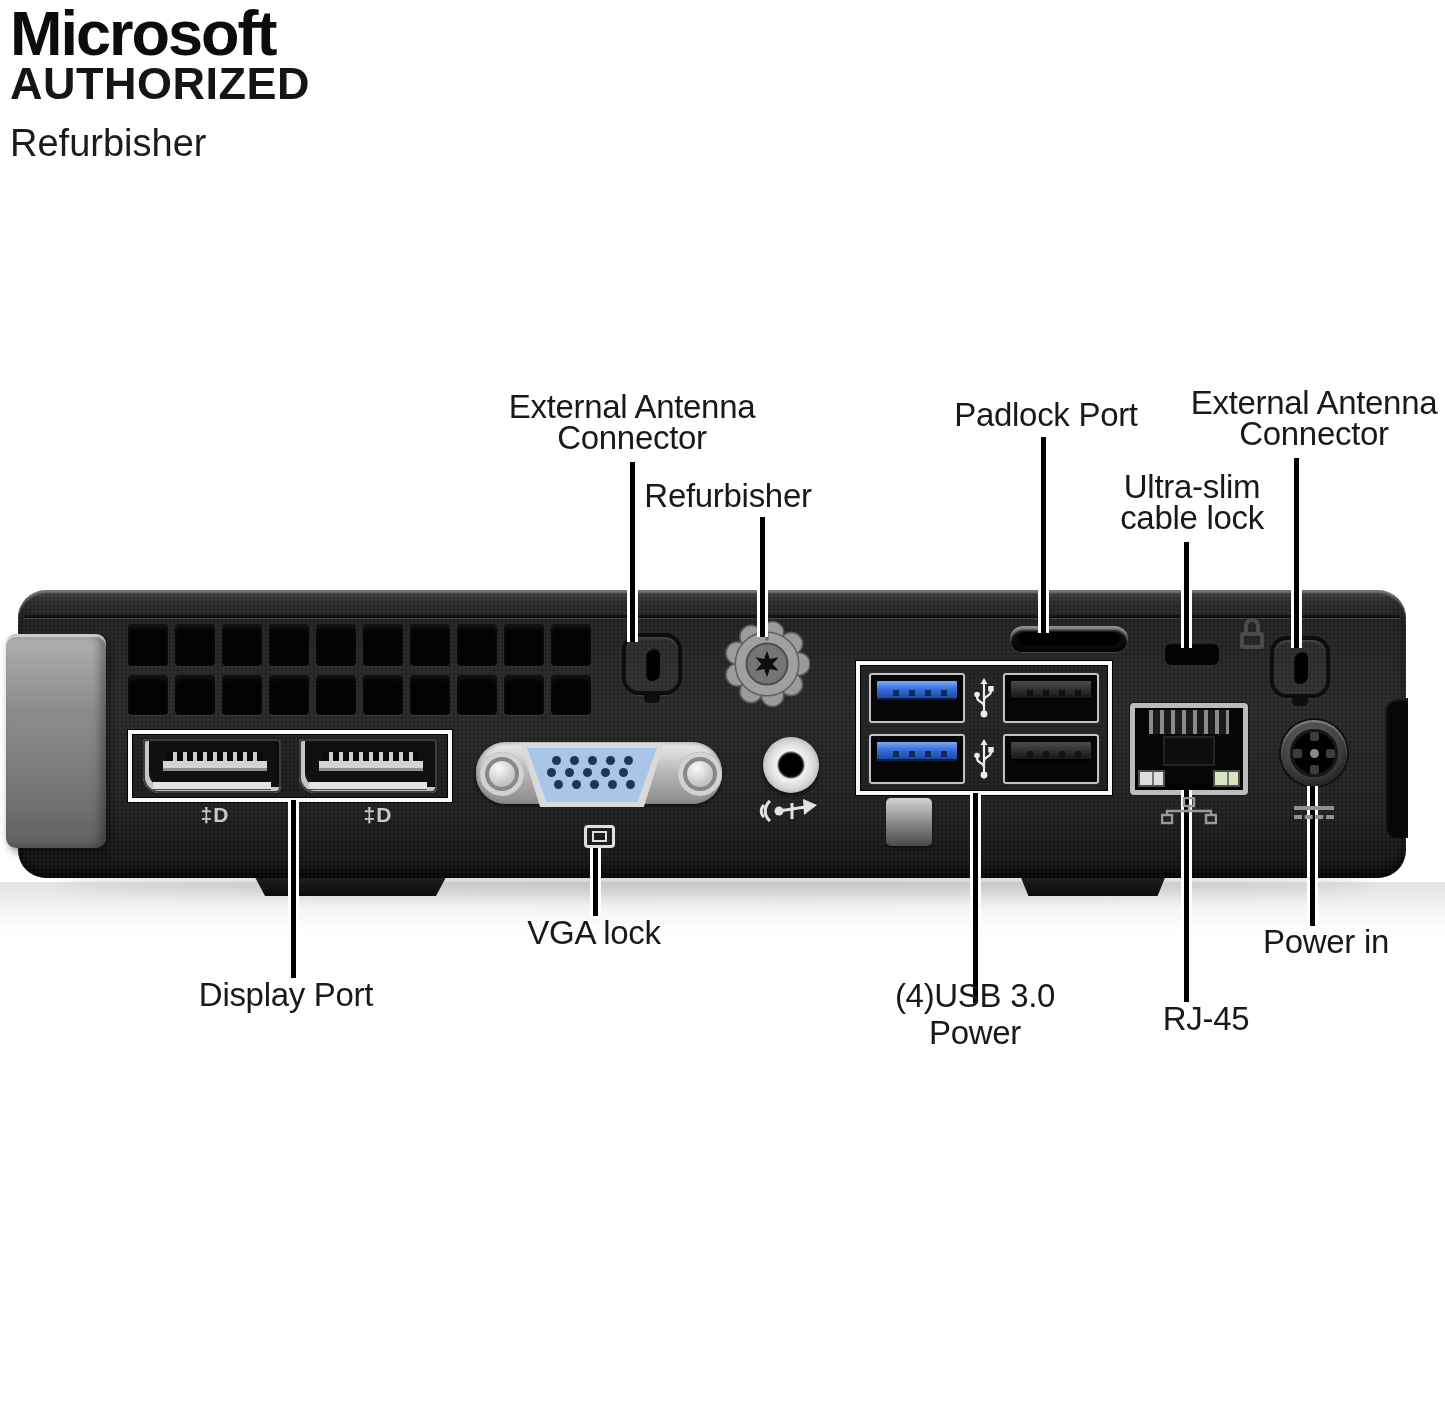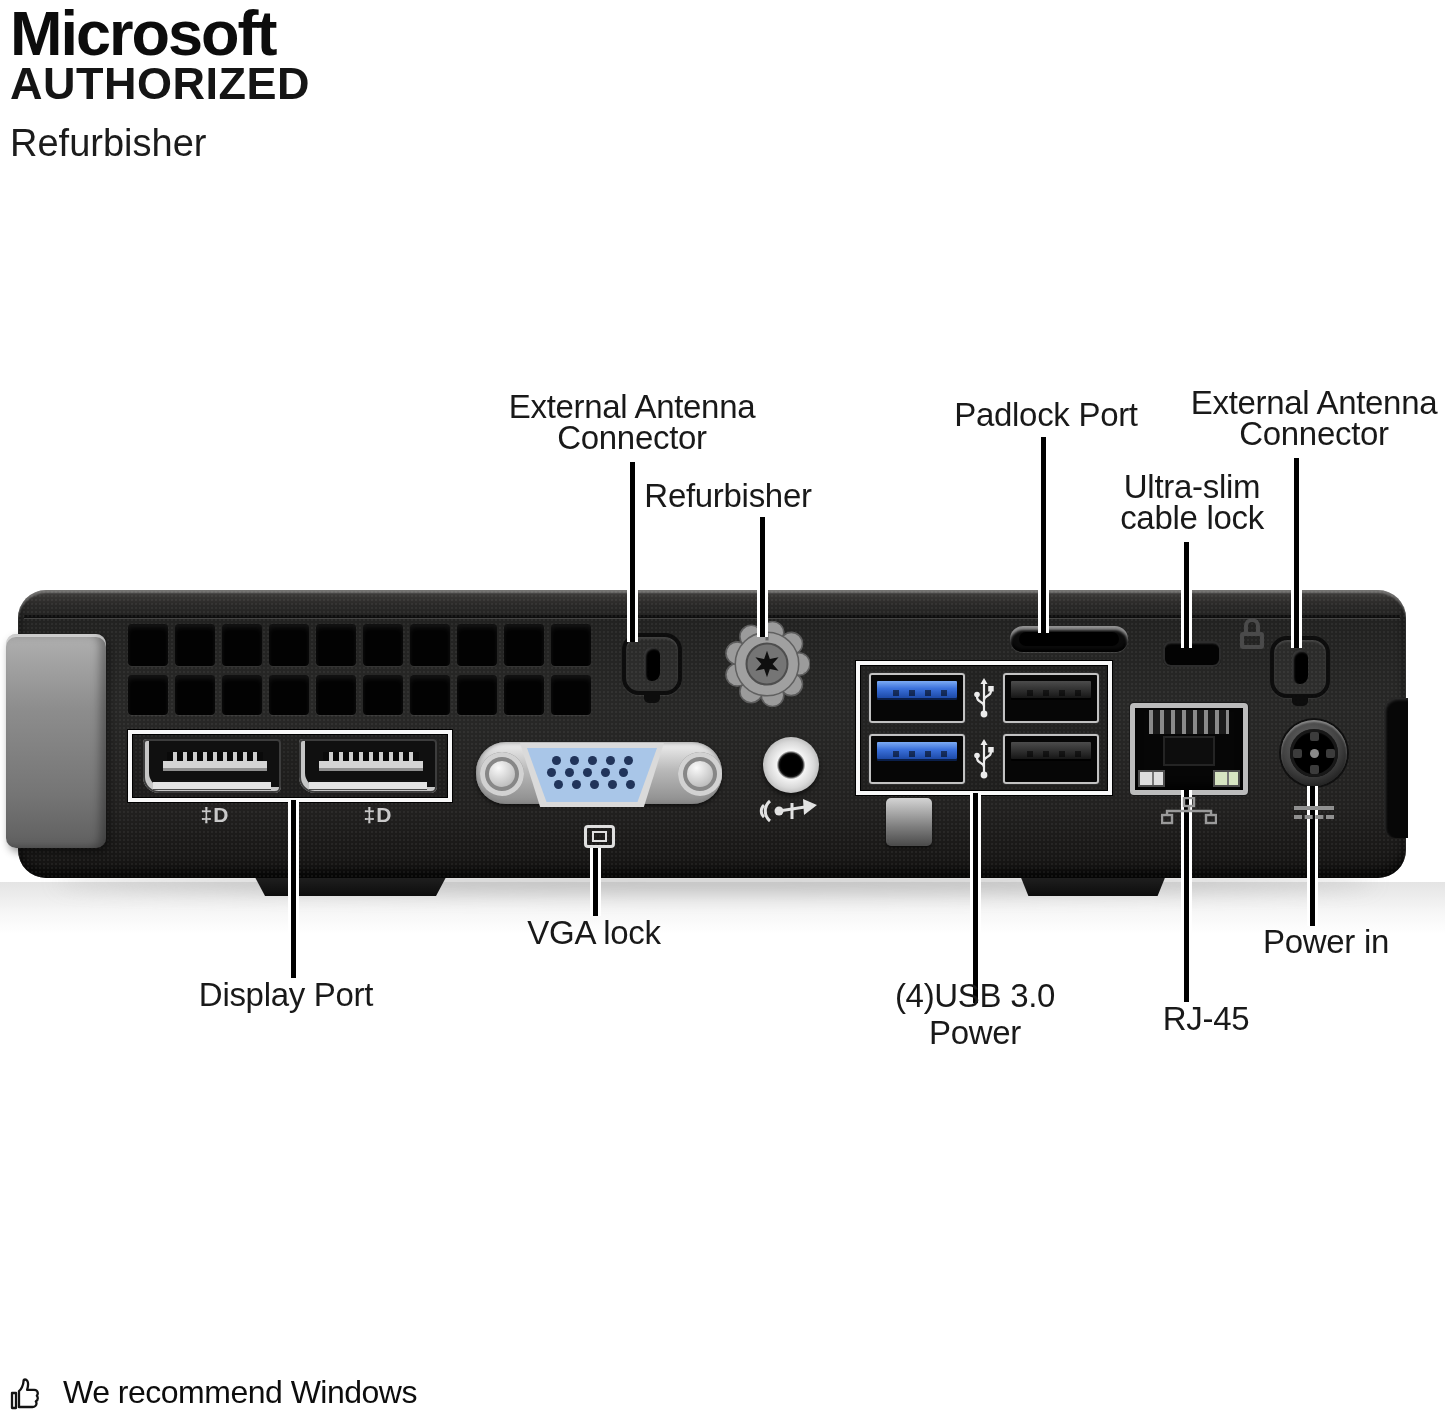--- a/index.html
+++ b/index.html
@@ -454,20 +454,14 @@
     <div>(4)USB 3.0</div>
     <div>Power</div>
   </div>
   <div class="label" id="lb-rj45">
     <div>RJ-45</div>
   </div>
   <div class="label" id="lb-power">
     <div>Power in</div>
   </div>
 
-  <div class="footer">
-    <svg width="42" height="40" viewBox="0 0 40 40">
-      <path d="M3 21 v15 h4 v-15 z M10 35 h13.5 c2.2 0 4-1.5 4-3.5 0-.8-.3-1.5-.7-2.1 1.2-.6 2-1.8 2-3.2 0-1-.4-1.9-1-2.5 .6-.6 1-1.5 1-2.4 0-1.9-1.6-3.4-3.5-3.4 h-7.2 c.5-1.7 1-4 1-5.7 0-2.6-1.3-4.7-3-4.7 -1 0-1.6.7-1.6 2.1 0 3.6-2.6 8-4.5 9.6 v16 z" fill="none" stroke="#131313" stroke-width="2.3" stroke-linejoin="round"></path>
-    </svg>
-    <span class="footer-text">We recommend Windows</span>
-  </div>
 
 </div>
 
 </body></html>

